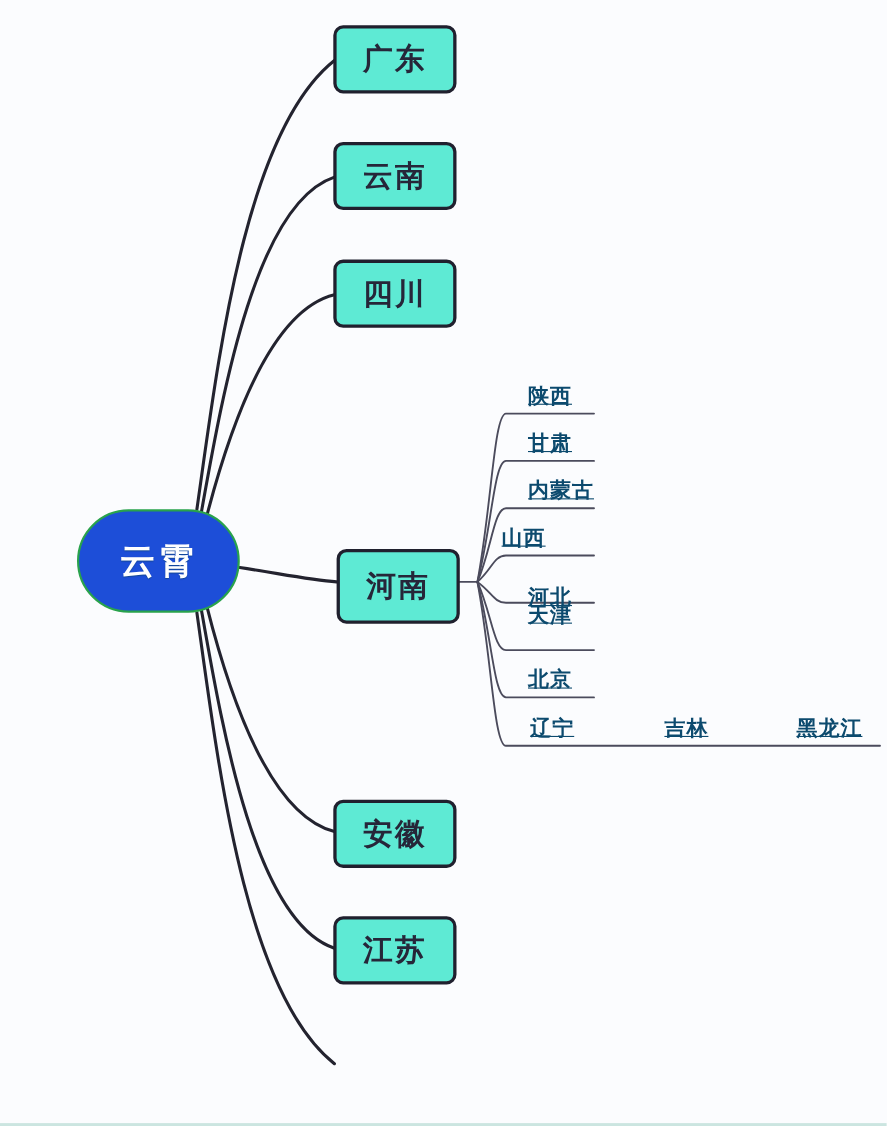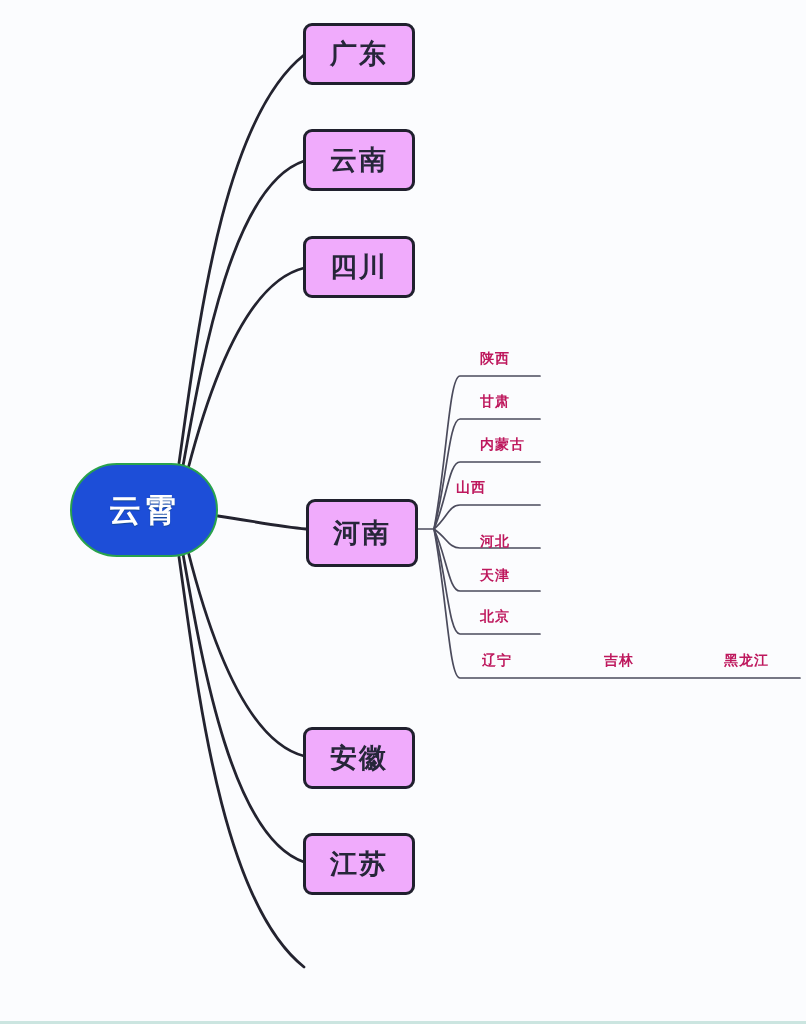--- a/index.html
+++ b/index.html
@@ -16,21 +16,21 @@
   svg.edges {
     position: absolute; left: 0; top: 0;
     width: 806px; height: 1024px;
     z-index: 0;
   }
   .branch-box {
     position: absolute;
     left: 303px;
     width: 112px; height: 62px;
     box-sizing: border-box;
-    background: #f0abfc;
+    background: #5eead4;
     border: 3px solid #20202e;
     border-radius: 9px;
     display: flex; align-items: center; justify-content: center;
     z-index: 2;
     text-align: right;
   }
   .branch-box .box-label {
     font-size: 27px;
     font-weight: bold;
     color: #262639;
@@ -51,27 +51,28 @@
   .root-node .root-label {
     font-size: 32px;
     font-weight: bold;
     color: #ffffff;
     letter-spacing: 3px;
     text-shadow: 0 1px 1px rgba(0,60,20,0.35);
     line-height: 1;
   }
   .child-label {
     position: absolute;
-    font-size: 14px;
+    font-size: 19px;
     font-weight: bold;
-    color: #be185d;
+    color: #0c4a6e;
     letter-spacing: 1px;
     line-height: 1;
     z-index: 2;
     white-space: nowrap;
+    text-decoration: underline;
   }
   .bottom-bar {
     position: absolute;
     left: 0; bottom: 0;
     width: 806px; height: 3px;
     background: #cbe5e0;
     z-index: 4;
   }
 </style>
 </head>
@@ -125,20 +126,20 @@
   </div>
   <div class="branch-box" style="top:833px">
     <span class="box-label">江苏</span>
   </div>
 
   <span class="child-label" style="left:480px;top:351px">陕西</span>
   <span class="child-label" style="left:480px;top:394px">甘肃</span>
   <span class="child-label" style="left:480px;top:437px">内蒙古</span>
   <span class="child-label" style="left:456px;top:480px">山西</span>
   <span class="child-label" style="left:480px;top:534px">河北</span>
-  <span class="child-label" style="left:480px;top:568px">天津</span>
+  <span class="child-label" style="left:480px;top:550px">天津</span>
   <span class="child-label" style="left:480px;top:609px">北京</span>
   <span class="child-label" style="left:482px;top:653px">辽宁</span>
   <span class="child-label" style="left:604px;top:653px">吉林</span>
   <span class="child-label" style="left:724px;top:653px">黑龙江</span>
 
   <div class="bottom-bar"></div>
 </div>
 
 </body></html>

